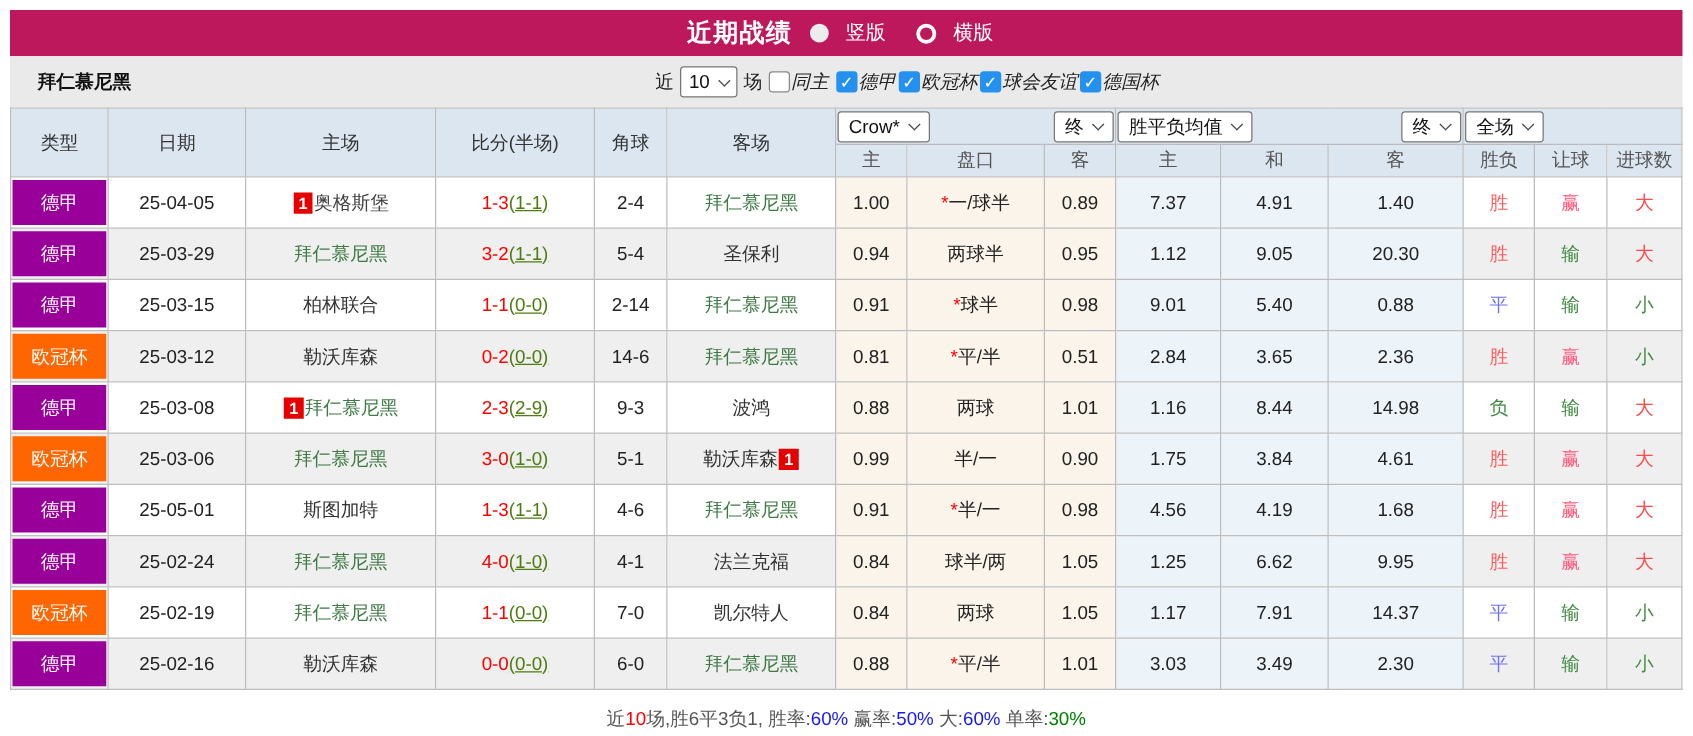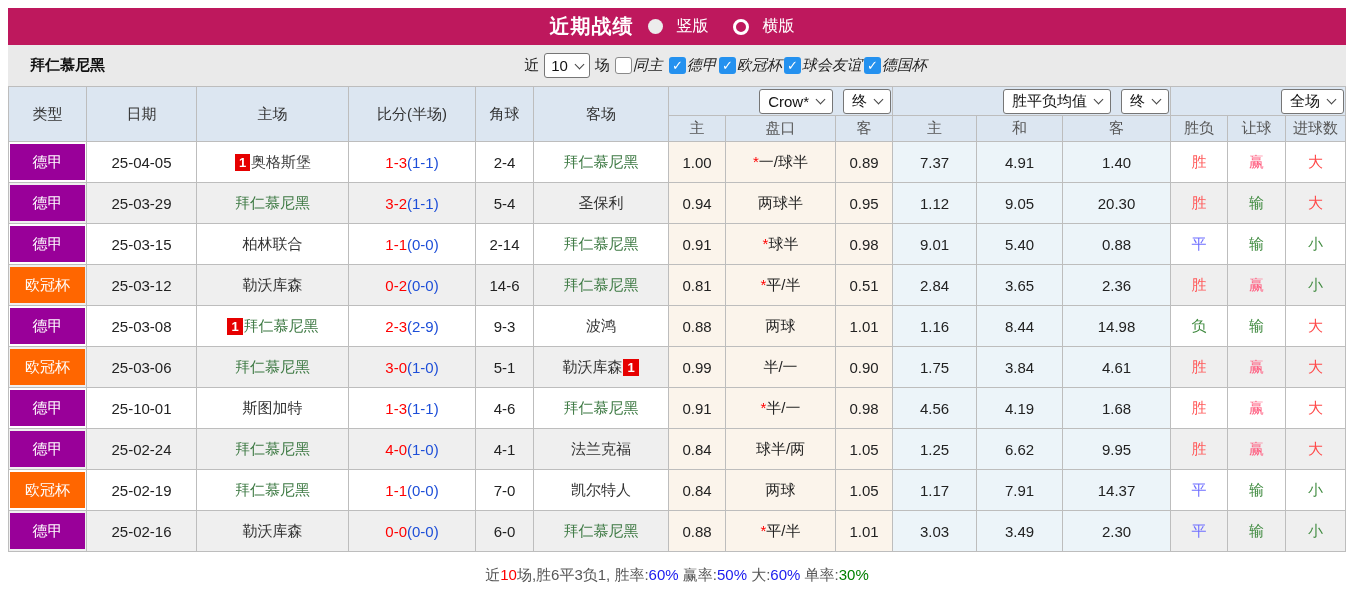--- a/index.html
+++ b/index.html
@@ -43,30 +43,30 @@
   .chev { width:7px; height:7px; border-right:1.7px solid #444; border-bottom:1.7px solid #444;
           transform:rotate(45deg); margin-top:-3px; display:inline-block; }
   .selbox.small { padding:0 6px; }
 
   
   table { border-collapse:collapse; table-layout:fixed; width:100%; }
   th, td { border:1px solid #bdbdbd; text-align:center; overflow:hidden; white-space:nowrap; }
   thead th { background:#dce6f1; font-weight:normal; font-size:15px; color:#333; }
   thead tr.grp th { height:29px; }
   thead tr.subs th { height:26px; color:#555; }
-  .selwrap { display:flex; align-items:center; justify-content:flex-end; gap:10px; }
+  .selwrap { display:flex; align-items:center; justify-content:space-between; gap:10px; }
 
   tbody td { height:41px; font-size:15px; color:#222; background:#fff; }
   tbody tr:nth-child(even) td { background:#efefef; }
   tbody td.cream { background:#fbf4eb !important; }
   tbody td.blu { background:#ecf4f9 !important; }
   td.typecell { padding:2px 1px; }
   .league { height:100%; display:flex; align-items:center; justify-content:center; color:#fff; font-size:15px; }
   .score-ft { color:#ff0000; }
-  .score-ht { color:#1d4ed8; }
+  .score-ht { color:#4d7c0f;text-decoration:underline; }
   .star { color:#ff0000; }
   .badge { display:inline-block; background:#e60000; color:#fff; font-size:13px; font-weight:bold;
            line-height:17px; padding:0 4px; margin:0 1px; }
 
   
   .summary { text-align:center; padding:14px 0 0 0; font-size:15px; }
 </style>
 </head>
 <body>
 
@@ -297,21 +297,21 @@
           <td class="blu">3.84</td>
           <td class="blu">4.61</td>
           <td style="color: rgb(255, 90, 90);">胜</td>
           <td style="color: rgb(255, 90, 125);">赢</td>
           <td style="color: rgb(255, 74, 74);">大</td>
         </tr>
         <tr>
           <td class="typecell">
             <div class="league" style="background: rgb(153, 0, 153);">德甲</div>
           </td>
-          <td>25-10-01</td>
+          <td>25-05-01</td>
           <td><span style="color: rgb(51, 51, 51);">斯图加特</span></td>
           <td><span class="score-ft">1-3</span><span class="score-ht">(1-1)</span></td>
           <td>4-6</td>
           <td><span style="color: rgb(62, 122, 68);">拜仁慕尼黑</span></td>
           <td class="cream">0.91</td>
           <td class="cream"><span class="star">*</span>半/一</td>
           <td class="cream">0.98</td>
           <td class="blu">4.56</td>
           <td class="blu">4.19</td>
           <td class="blu">1.68</td>

